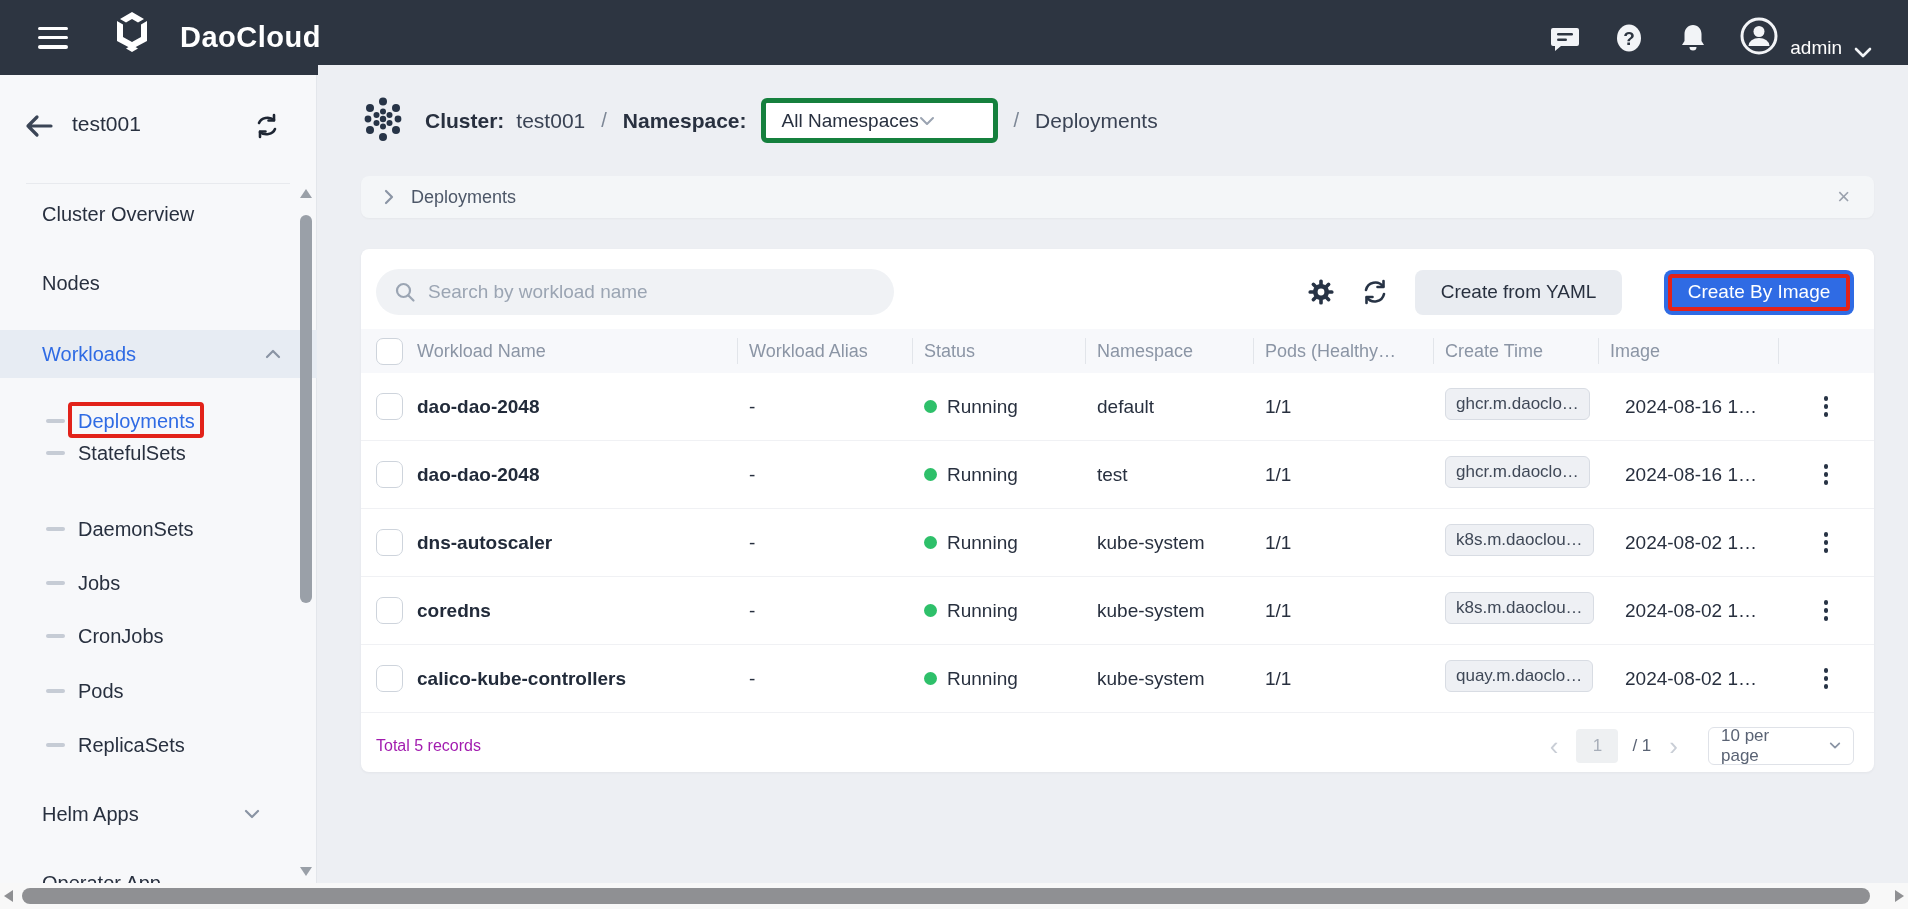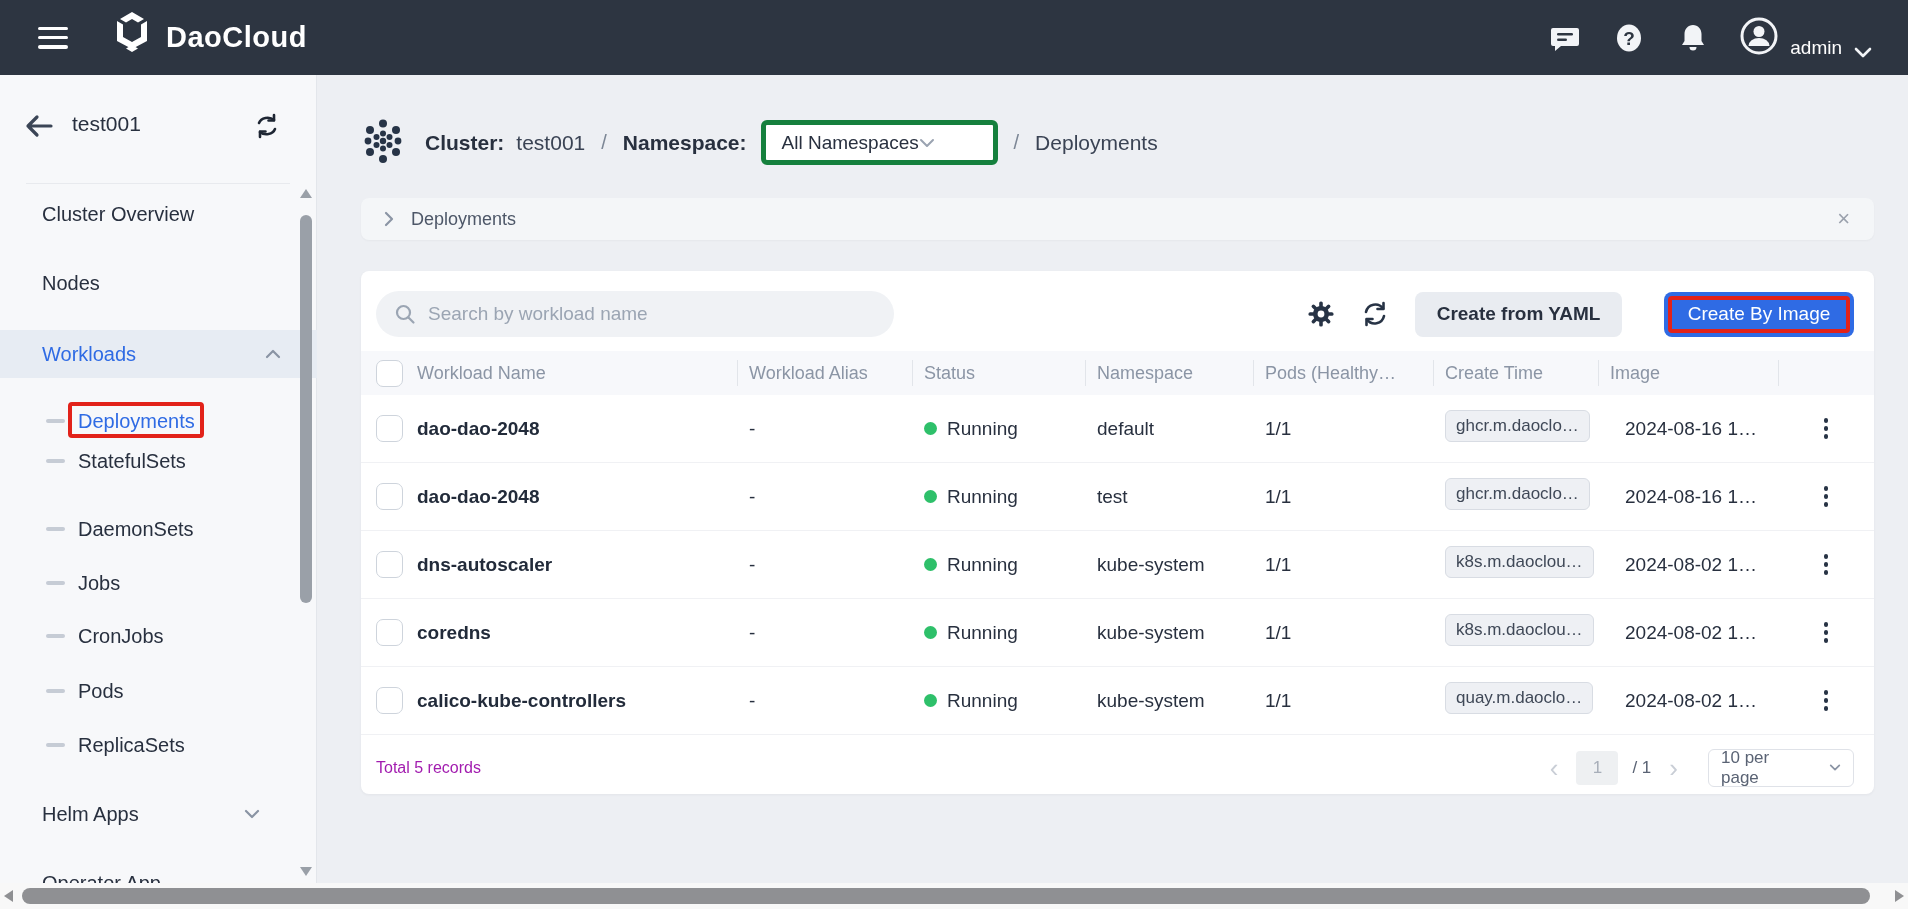--- a/index.html
+++ b/index.html
@@ -5,21 +5,21 @@
   * { margin:0; padding:0; box-sizing:border-box; }
   html,body { width:1908px; height:909px; overflow:hidden;
     font-family:"Liberation Sans", sans-serif; background:#edeff3; }
 
   
   .topbar { position:absolute; left:0; top:0; width:1908px; height:75px;
     background:#2d3541; display:flex; align-items:center; }
   .hamburger { margin-left:38px; width:30px; height:22px; display:flex;
     flex-direction:column; justify-content:space-between; cursor:pointer; }
   .hamburger span { height:3.5px; background:#fff; border-radius:2px; }
-  .brand { display:flex; align-items:center; margin-left:42px; gap:12px; }
+  .brand { display:flex; align-items:center; margin-left:42px; gap:26px; }
   .brand-name { color:#fff; font-size:29px; font-weight:bold; letter-spacing:.5px; }
   .topbar-right { margin-left:auto; display:flex; align-items:center; gap:30px;
     margin-right:36px; }
   .top-icon { width:34px; height:34px; display:flex; align-items:center;
     justify-content:center; cursor:pointer; }
   .user-box { display:flex; align-items:flex-end; gap:12px; cursor:pointer; }
   .username { color:#fff; font-size:19px; }
 
   
   .sidebar { position:absolute; left:0; top:75px; width:317px; height:808px;
@@ -46,21 +46,21 @@
   .sb-up { position:absolute; top:4px; left:1px; width:0; height:0;
     border-left:6px solid transparent; border-right:6px solid transparent;
     border-bottom:9px solid #9aa0a8; }
   .sb-thumb-v { position:absolute; top:30px; left:1px; width:12px; height:388px;
     background:#9aa0a8; border-radius:6px; }
   .sb-down { position:absolute; top:682px; left:1px; width:0; height:0;
     border-left:6px solid transparent; border-right:6px solid transparent;
     border-top:9px solid #9aa0a8; }
 
   
-  .main { position:absolute; left:318px; top:87px; width:1590px; height:808px;
+  .main { position:absolute; left:318px; top:65px; width:1590px; height:808px;
     background:#edeff3; }
   .cluster-header { position:absolute; left:43px; top:0; right:34px; height:111px;
     display:flex; align-items:center; }
   .cluster-dots { margin-right:20px; }
   .ch-label { font-size:21px; font-weight:bold; color:#28303f; }
   .ch-value { font-size:21px; color:#3a4354; margin-left:12px; }
   .ch-sep { font-size:20px; color:#7c8695; margin:0 16px; }
   .ns-select { display:flex; align-items:center; 
     width:237px; height:45px; background:#fff; border:5px solid #15803d;
     border-radius:6px; padding:0 14px 0 16px; margin-left:14px; cursor:pointer; }
@@ -85,21 +85,21 @@
     background:#f0f2f5; border-radius:23px; padding:0 18px; }
   .search-pill input { border:none; outline:none; background:transparent;
     font-size:19px; color:#3a4354; margin-left:12px; width:420px;
     font-family:"Liberation Sans", sans-serif; }
   .search-pill input::placeholder { color:#9ba5b3; }
   .tool-icons { margin-left:auto; display:flex; align-items:center; gap:26px; }
   .icon-btn { cursor:pointer; display:flex; align-items:center; }
   .btn { height:45px; border-radius:8px; display:flex; align-items:center;
     justify-content:center; font-size:19px; cursor:pointer; border:none;
     font-family:"Liberation Sans", sans-serif; }
-  .btn-gray { background:#e9ecf1; color:#28303f; width:207px; margin-left:0;font-weight:bold; }
+  .btn-gray { background:#e9ecf1; color:#28303f; width:207px; margin-left:0; }
   .btn-blue { position:relative; background:#2f6be4; color:#fff; width:190px;
     margin-left:16px; }
   .annotation-btn { position:absolute; inset:4px; border:4px solid #e2221a;
     border-radius:4px; pointer-events:none; }
 
   
   .table { position:absolute; left:0; top:80px; right:0; }
   .trow { display:flex; align-items:center; }
   .thead { height:44px; background:#f7f8fb; color:#8b95a5; font-size:18px; }
   .thead .cell { position:relative; height:100%; display:flex; align-items:center; }
@@ -243,21 +243,21 @@
   <div class="nav-item band" style="top:255px;width:317px">
     <span class="lbl">Workloads</span>
     <svg class="nav-caret" width="16" height="10" viewBox="0 0 16 10">
       <polyline points="2,8 8,2 14,8" fill="none" stroke="#8a94a4" stroke-width="2.2" stroke-linecap="round" stroke-linejoin="round"></polyline>
     </svg>
   </div>
   <div class="nav-item sub selected" style="top:324px">
     <span class="dash"></span>
     <span class="lbl">Deployments</span>
   </div>
-  <div class="nav-item sub" style="top:364px">
+  <div class="nav-item sub" style="top:356px">
     <span class="dash"></span>
     <span class="lbl">StatefulSets</span>
   </div>
   <div class="nav-item sub" style="top:432px">
     <span class="dash"></span>
     <span class="lbl">DaemonSets</span>
   </div>
   <div class="nav-item sub" style="top:486px">
     <span class="dash"></span>
     <span class="lbl">Jobs</span>

